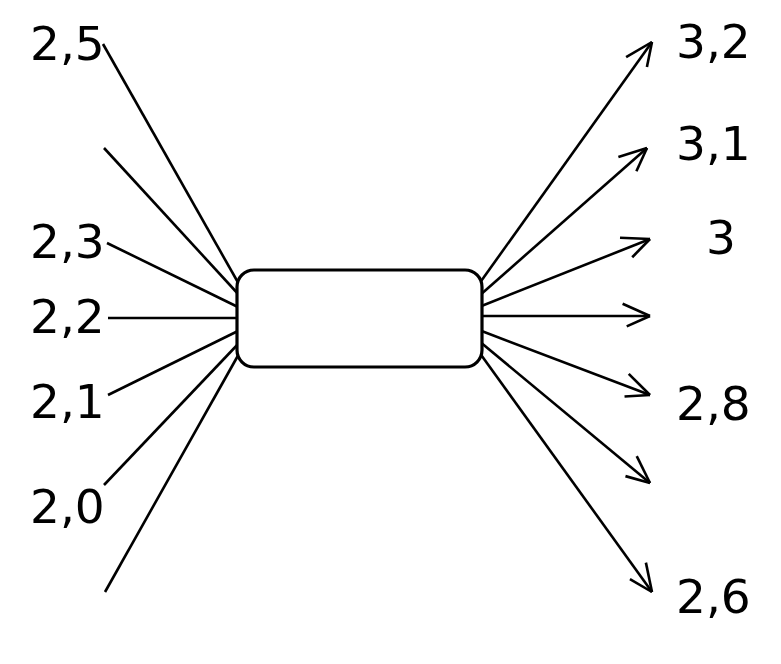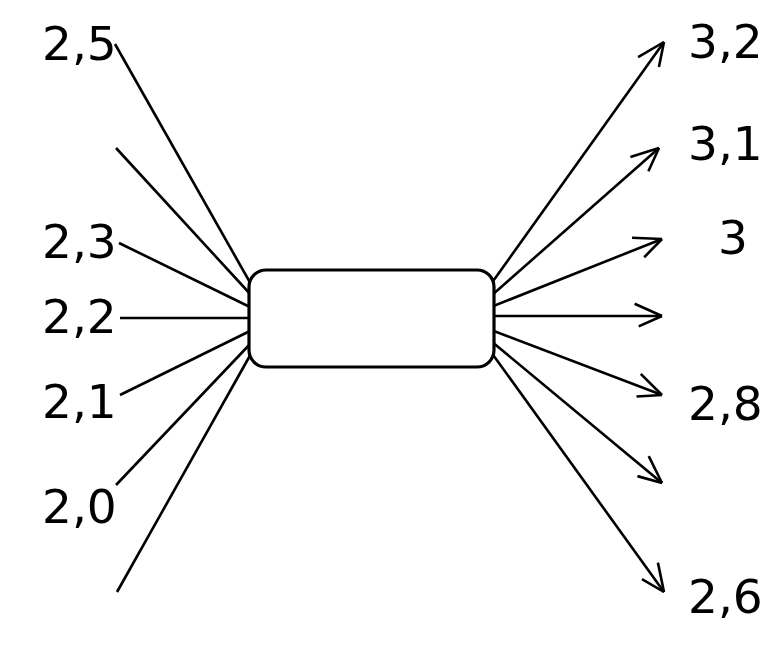--- a/index.html
+++ b/index.html
@@ -9,21 +9,21 @@
   }
   body {
     width: 781px;
     height: 664px;
     position: relative;
     font-family: "DejaVu Sans", sans-serif;
     overflow: hidden;
   }
   #diagram-root {
     position: absolute;
-    left: 12px;
+    left: 0;
     top: 0;
     width: 721px;
     height: 664px;
     text-decoration: underline;
   }
   svg#diagram-svg {
     display: block;
     width: 781px;
     height: 664px;
   }

